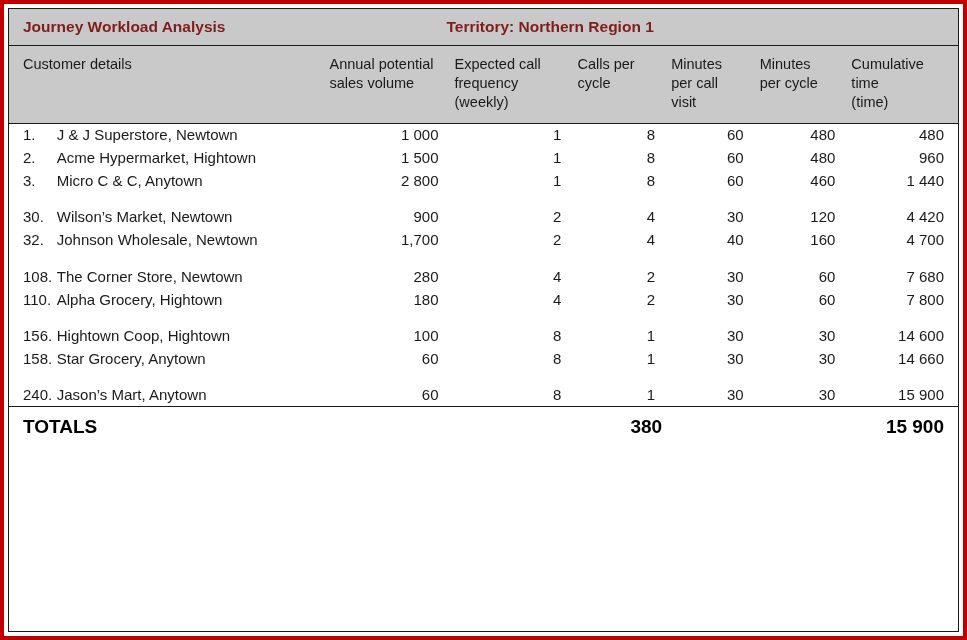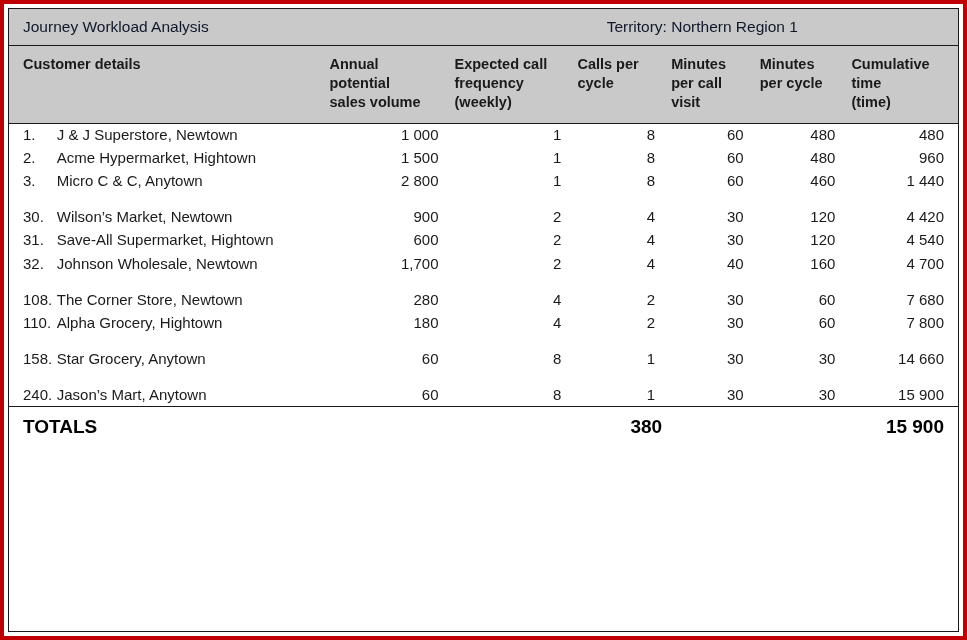--- a/index.html
+++ b/index.html
@@ -34,38 +34,38 @@
     width: 100%;
     border-collapse: collapse;
     table-layout: fixed;
   }
   
   .title-band td {
     background: #c9c9c9;
     border-bottom: 1px solid #1a1a1a;
     padding: 9px 0 9px 0;
     font-size: 15.5px;
-    font-weight: normal;
-    color: #0f172a;
+    font-weight: bold;
+    color: #7f1d1d;
     vertical-align: middle;
   }
   .title-left {
     padding-left: 14px !important;
     text-align: left;
   }
   .title-right {
-    text-align: center;
+    text-align: left;
     padding-left: 0 !important;
   }
   
   .head-band th {
     background: #c9c9c9;
     border-bottom: 1px solid #1a1a1a;
     font-size: 14.5px;
-    font-weight: bold;
+    font-weight: normal;
     color: #1a1a1a;
     vertical-align: top;
     padding: 9px 8px 11px 8px;
     line-height: 1.30;
     text-align: left;
   }
   .head-band th.first {
     padding-left: 14px;
   }
   .head-band th.last {
@@ -214,30 +214,20 @@
             <td class="idx">30.</td>
             <td class="name">Wilson’s Market, Newtown</td>
             <td class="num">900</td>
             <td class="num">2</td>
             <td class="num">4</td>
             <td class="num">30</td>
             <td class="num">120</td>
             <td class="num last">4 420</td>
           </tr>
           <tr>
-            <td class="idx">31.</td>
-            <td class="name">Save-All Supermarket, Hightown</td>
-            <td class="num">600</td>
-            <td class="num">2</td>
-            <td class="num">4</td>
-            <td class="num">30</td>
-            <td class="num">120</td>
-            <td class="num last">4 540</td>
-          </tr>
-          <tr>
             <td class="idx">32.</td>
             <td class="name">Johnson Wholesale, Newtown</td>
             <td class="num">1,700</td>
             <td class="num">2</td>
             <td class="num">4</td>
             <td class="num">40</td>
             <td class="num">160</td>
             <td class="num last">4 700</td>
           </tr>
           <tr class="spacer">
@@ -258,20 +248,30 @@
             <td class="name">Alpha Grocery, Hightown</td>
             <td class="num">180</td>
             <td class="num">4</td>
             <td class="num">2</td>
             <td class="num">30</td>
             <td class="num">60</td>
             <td class="num last">7 800</td>
           </tr>
           <tr class="spacer">
             <td colspan="8"></td>
+          </tr>
+          <tr>
+            <td class="idx">156.</td>
+            <td class="name">Hightown Coop, Hightown</td>
+            <td class="num">100</td>
+            <td class="num">8</td>
+            <td class="num">1</td>
+            <td class="num">30</td>
+            <td class="num">30</td>
+            <td class="num last">14 600</td>
           </tr>
           <tr>
             <td class="idx">158.</td>
             <td class="name">Star Grocery, Anytown</td>
             <td class="num">60</td>
             <td class="num">8</td>
             <td class="num">1</td>
             <td class="num">30</td>
             <td class="num">30</td>
             <td class="num last">14 660</td>

